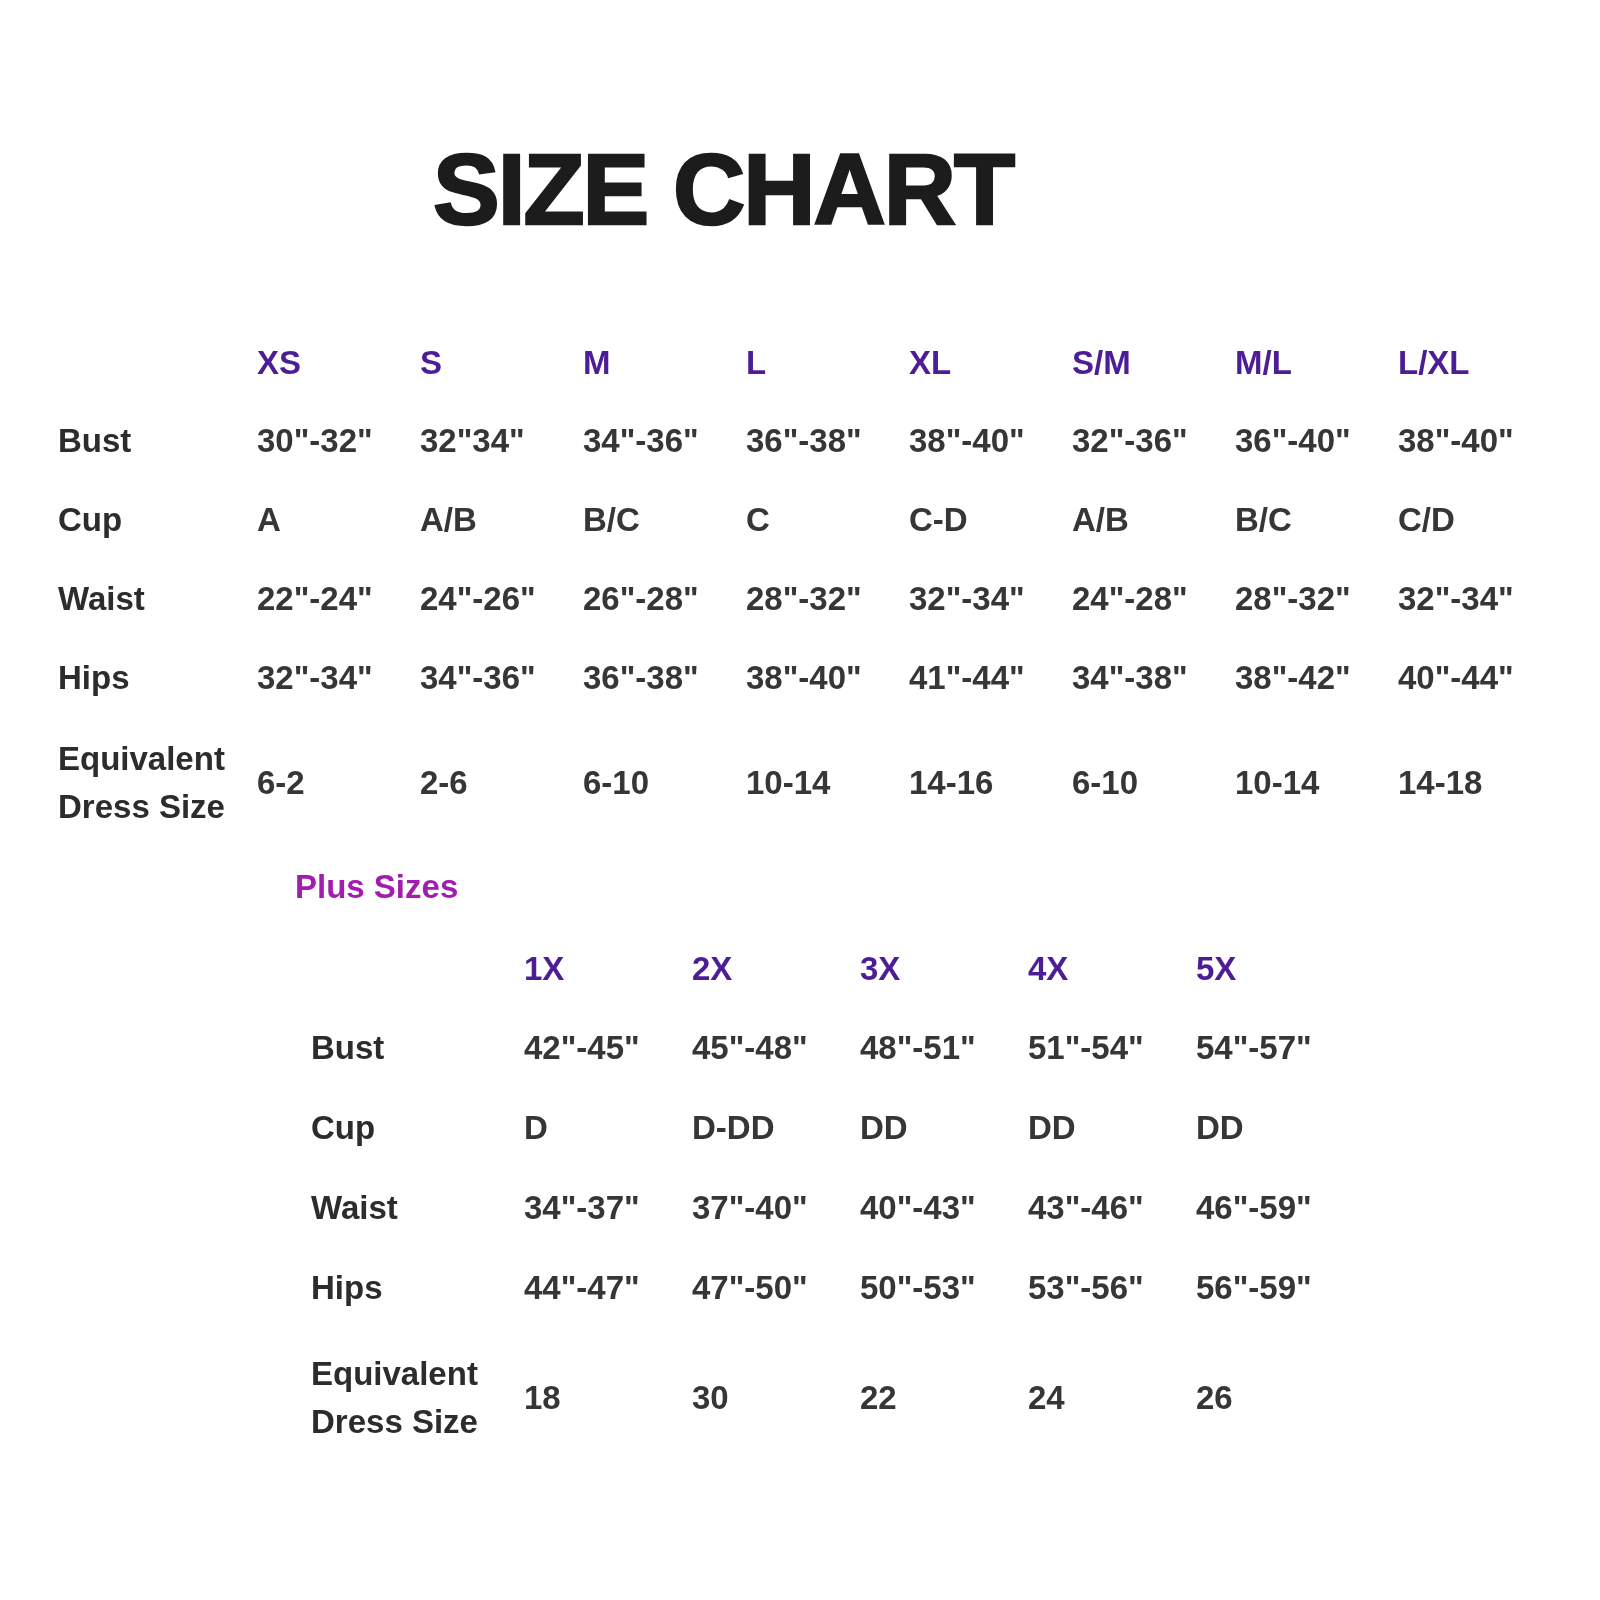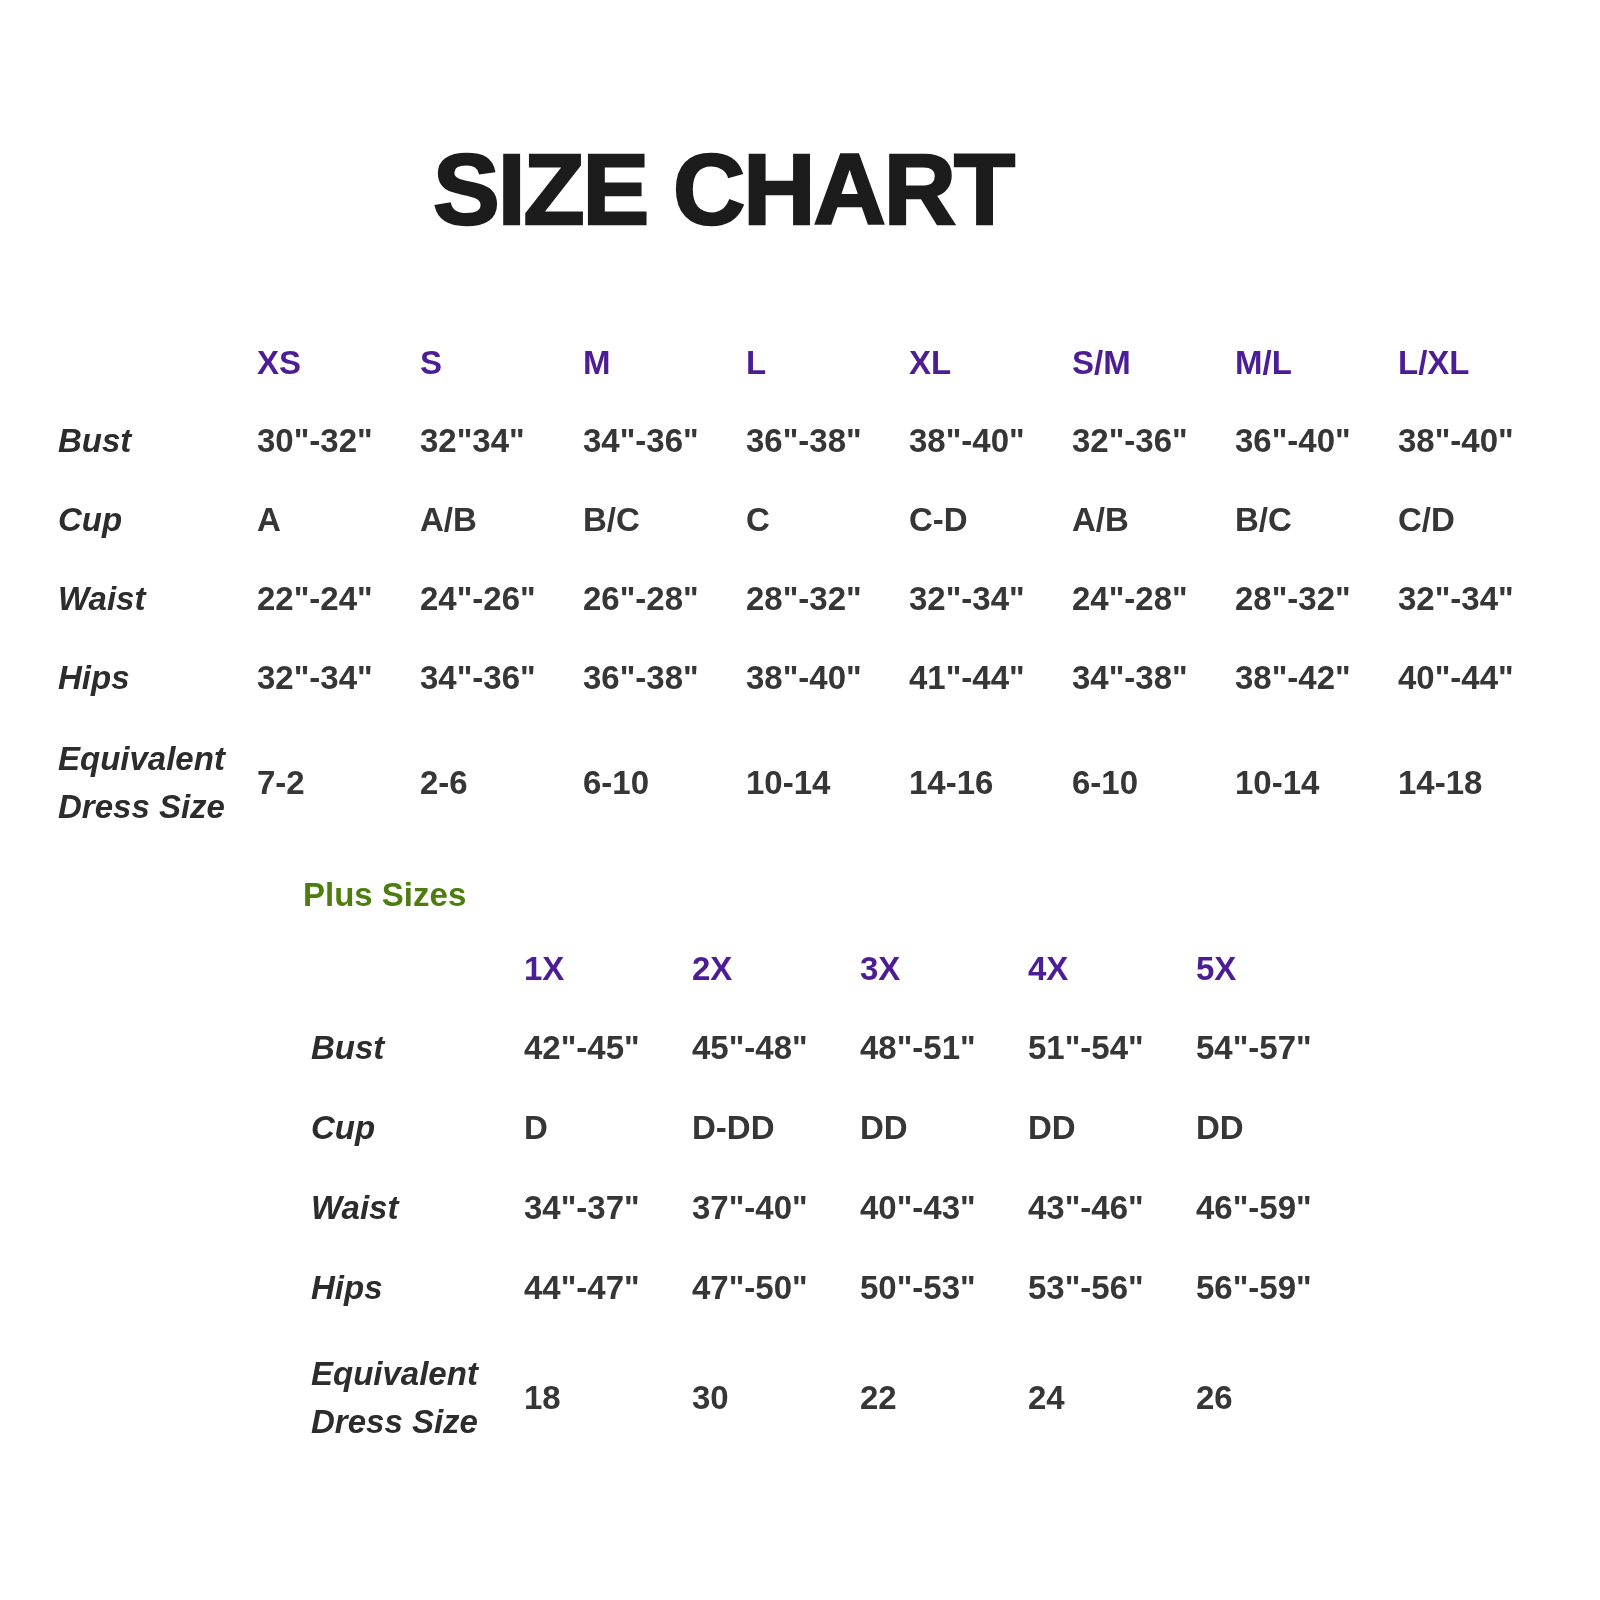--- a/index.html
+++ b/index.html
@@ -41,43 +41,42 @@
     text-align: left;
   }
   .size-table .head {
     color: #4c1d95;
   }
   .size-table .rowlab {
     color: #2c2c2c;
   }
   .size-table .lab-line {
     line-height: 1.45;
-    font-style: italic;
   }
   #standard-table {
     left: 58px;
     top: 324px;
     grid-template-columns: 199px repeat(8, 163px);
     grid-template-rows: 78px 78px 79px 79px 79px 132px;
   }
   #plus-table {
     left: 295px;
     top: 929px;
     grid-template-columns: 213px repeat(5, 168px);
     grid-template-rows: 79px 80px 80px 80px 80px 140px;
     margin-left: 16px;
   }
   .section-heading {
     position: absolute;
     left: 295px;
     top: 868px;
     font-size: 33px;
     font-weight: bold;
-    color: #4d7c0f;
-    margin: 8px;
+    color: #a21caf;
+    margin: 0;
   }
 </style>
 </head>
 <body>
 
 <h1 class="page-title">SIZE CHART</h1>
 
 <div id="standard-table" class="size-table">
     <div class="cell corner"></div>
     <div class="cell head">XS</div>
@@ -129,21 +128,21 @@
     <div class="cell val">36"-38"</div>
     <div class="cell val">38"-40"</div>
     <div class="cell val">41"-44"</div>
     <div class="cell val">34"-38"</div>
     <div class="cell val">38"-42"</div>
     <div class="cell val">40"-44"</div>
     <div class="cell rowlab">
       <div class="lab-line">Equivalent</div>
       <div class="lab-line">Dress Size</div>
     </div>
-    <div class="cell val">7-2</div>
+    <div class="cell val">6-2</div>
     <div class="cell val">2-6</div>
     <div class="cell val">6-10</div>
     <div class="cell val">10-14</div>
     <div class="cell val">14-16</div>
     <div class="cell val">6-10</div>
     <div class="cell val">10-14</div>
     <div class="cell val">14-18</div>
   </div>
 
 <h2 class="section-heading">Plus Sizes</h2>

